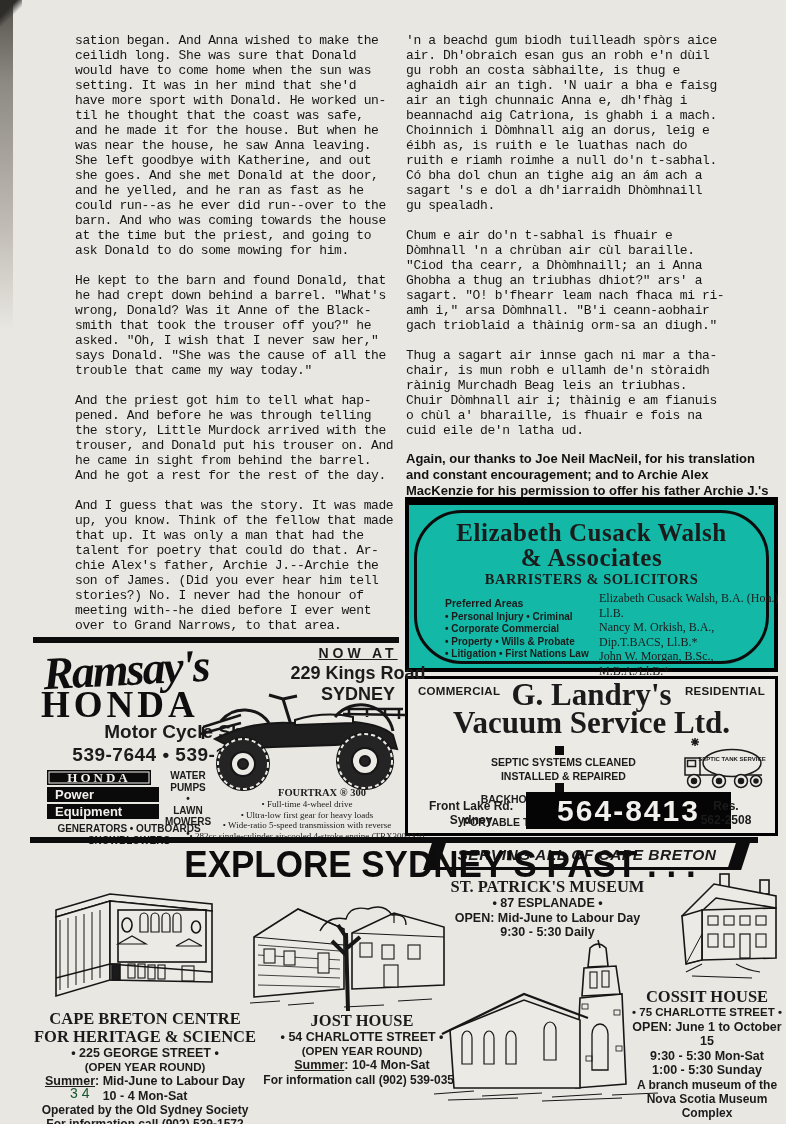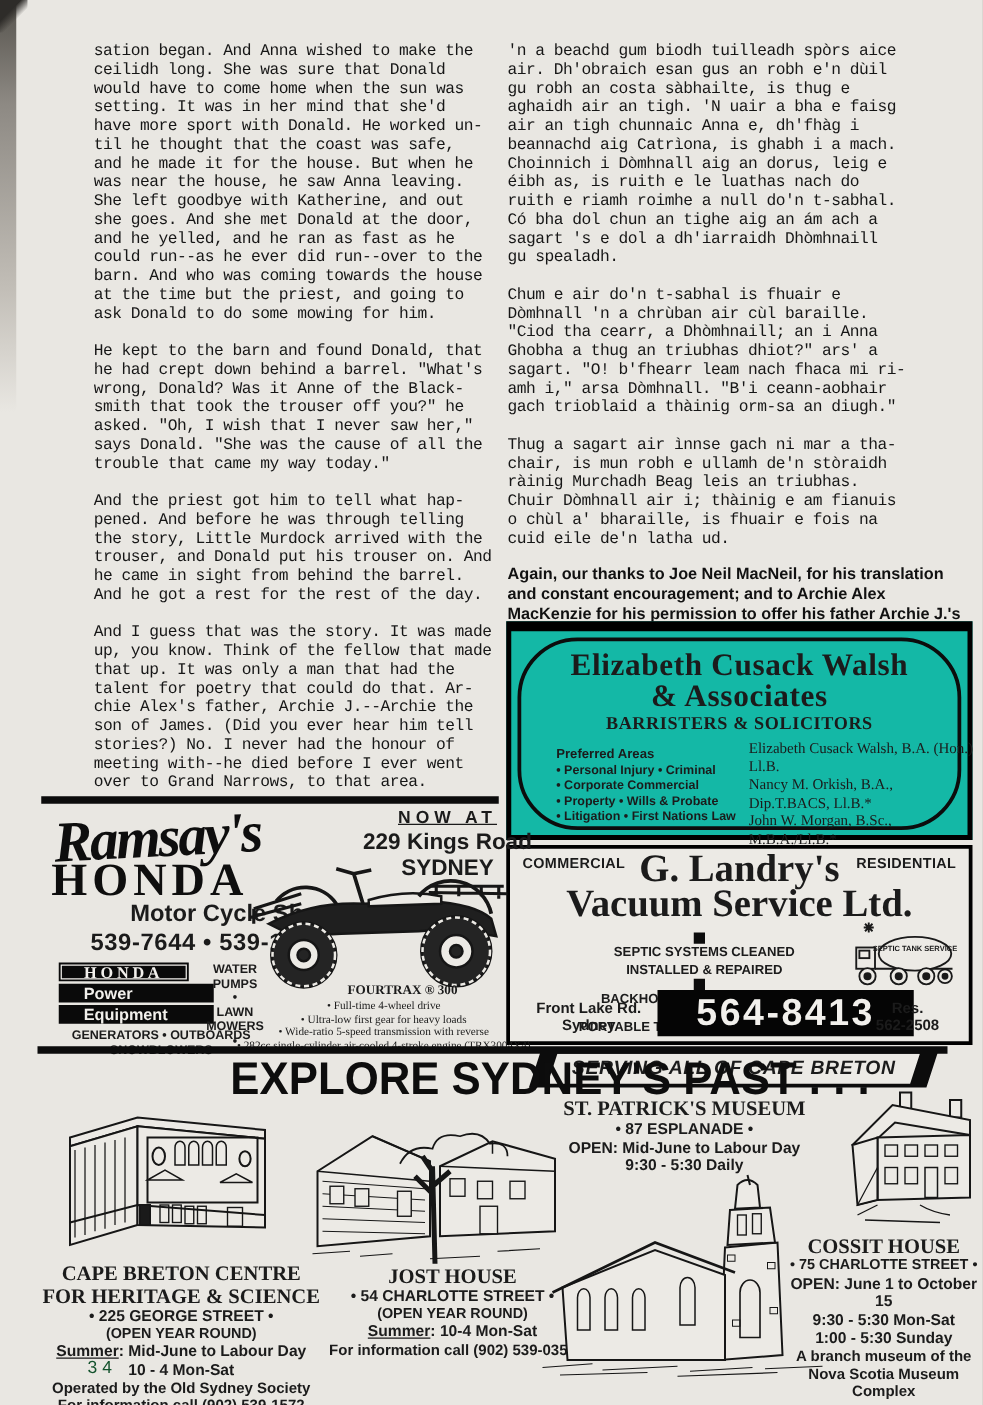--- a/index.html
+++ b/index.html
@@ -68,21 +68,21 @@
     font-weight:bold;font-style:italic;font-size:46px;letter-spacing:-2px;transform:rotate(-3deg);color:#0e0e0e;}
   .ramsay-honda{position:absolute;left:8px;top:46px;font-family:"Liberation Serif", serif;
     font-weight:bold;font-size:37px;letter-spacing:4px;color:#0e0e0e;}
   .nowat{position:absolute;left:255px;top:8px;width:140px;text-align:center;font-weight:bold;}
   .nowat .l1{font-size:14px;letter-spacing:4px;text-decoration:underline;}
   .nowat .l2{font-size:18px;margin-top:2px;}
   .nowat .l3{font-size:18px;}
   .ramsay-shop{position:absolute;left:42px;top:84px;width:220px;text-align:center;font-weight:bold;font-size:19px;}
   .ramsay-phones{position:absolute;left:8px;top:107px;width:250px;text-align:center;font-weight:bold;font-size:19px;letter-spacing:0.5px;}
   .hblock{position:absolute;left:14px;width:104px;height:15px;background:#0a0a0a;color:#f2f0ec;
-    line-height:15px;padding-left:20px;font-weight:bold;font-size:13px;}
+    line-height:15px;padding-left:8px;font-weight:bold;font-size:13px;}
   .hblock.first{font-family:"Liberation Serif", serif;letter-spacing:3px;text-align:center;padding-left:0;
     box-shadow:inset 0 0 0 1.5px #0a0a0a, inset 0 0 0 2.5px #f2f0ec;}
   .side-list{position:absolute;left:122px;top:133px;width:66px;text-align:center;
     font-weight:bold;font-size:10px;line-height:11.5px;}
   .gen-list{position:absolute;left:6px;top:186px;width:180px;text-align:center;font-weight:bold;font-size:10px;line-height:12px;}
   .atv{position:absolute;left:162px;top:50px;}
   .atv-caption{position:absolute;left:180px;top:150px;width:218px;text-align:center;
     font-family:"Liberation Serif", serif;font-weight:bold;font-size:10.5px;}
   .atv-features{position:absolute;left:150px;top:162px;width:248px;text-align:center;
     font-family:"Liberation Serif", serif;font-size:9px;line-height:10.5px;}

